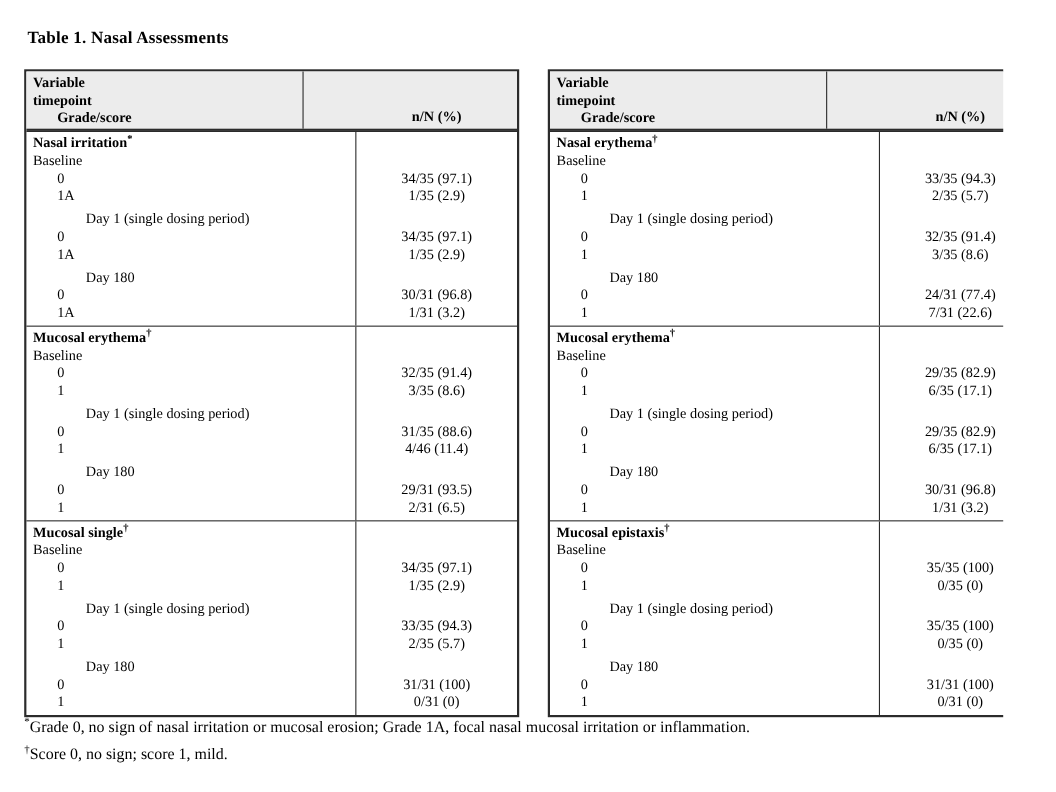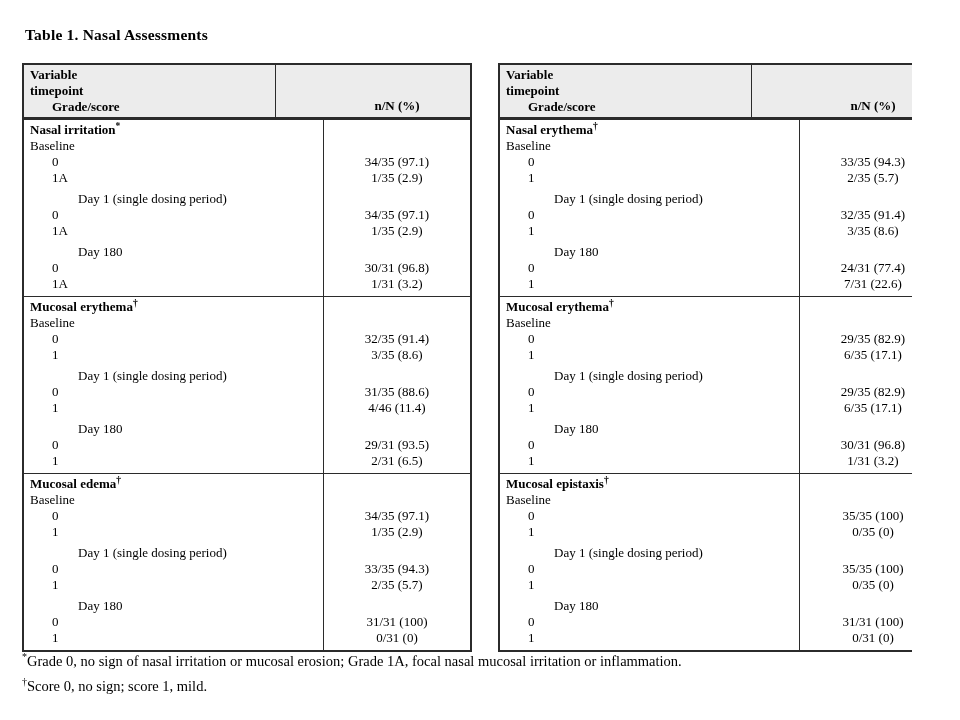--- a/index.html
+++ b/index.html
@@ -97,21 +97,21 @@
               <div class="line gap">&nbsp;</div>
               <div class="line">31/35 (88.6)</div>
               <div class="line">4/46 (11.4)</div>
               <div class="line gap">&nbsp;</div>
               <div class="line">29/31 (93.5)</div>
               <div class="line">2/31 (6.5)</div>
             </div>
           </div>
           <div class="section">
             <div class="sec-left">
-              <div class="line varname"><span>Mucosal edema</span><sup>†</sup></div>
+              <div class="line varname"><span>Mucosal single</span><sup>†</sup></div>
               <div class="line">Baseline</div>
               <div class="line indent">0</div>
               <div class="line indent">1</div>
               <div class="line gap">Day 1 (single dosing period)</div>
               <div class="line indent">0</div>
               <div class="line indent">1</div>
               <div class="line gap">Day 180</div>
               <div class="line indent">0</div>
               <div class="line indent">1</div>
             </div>

